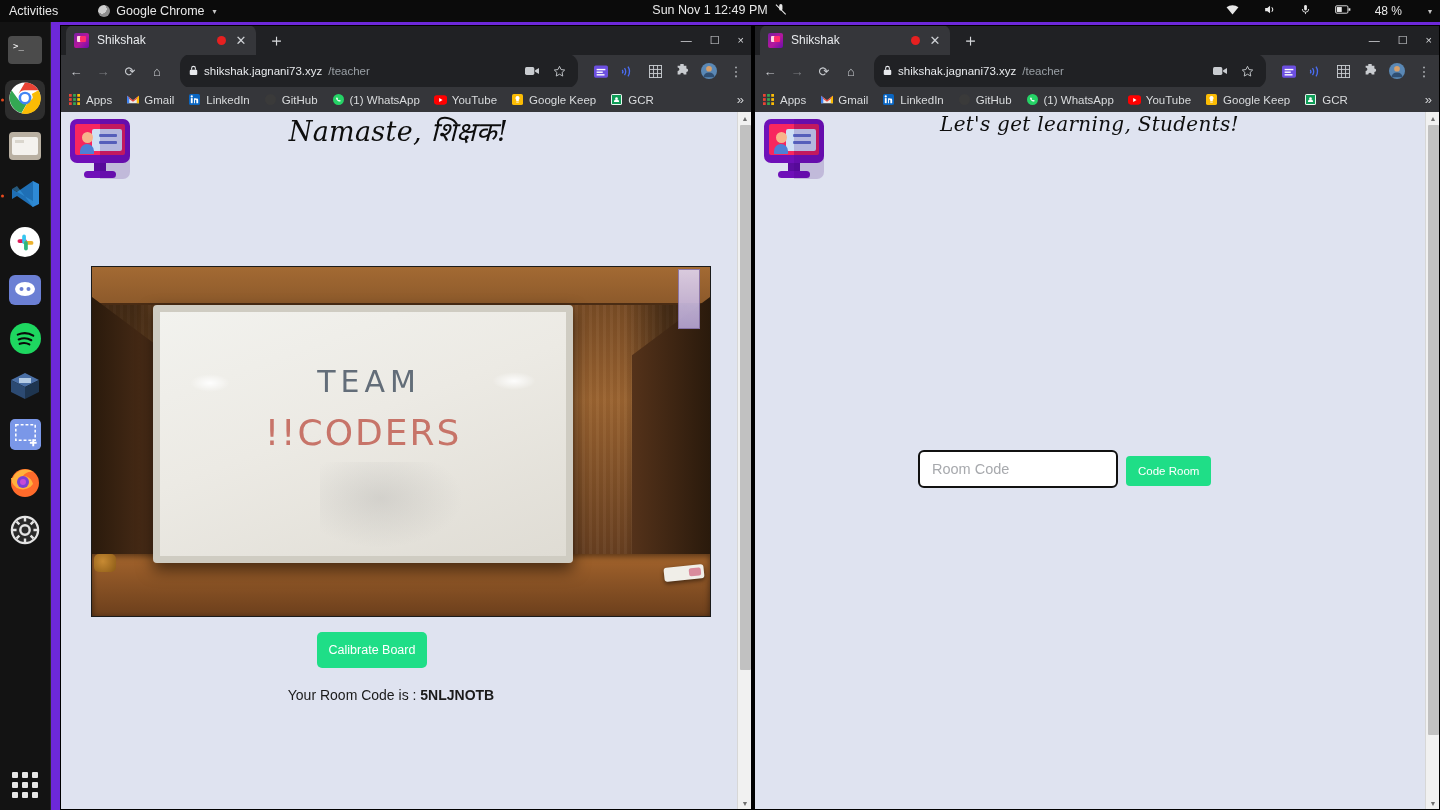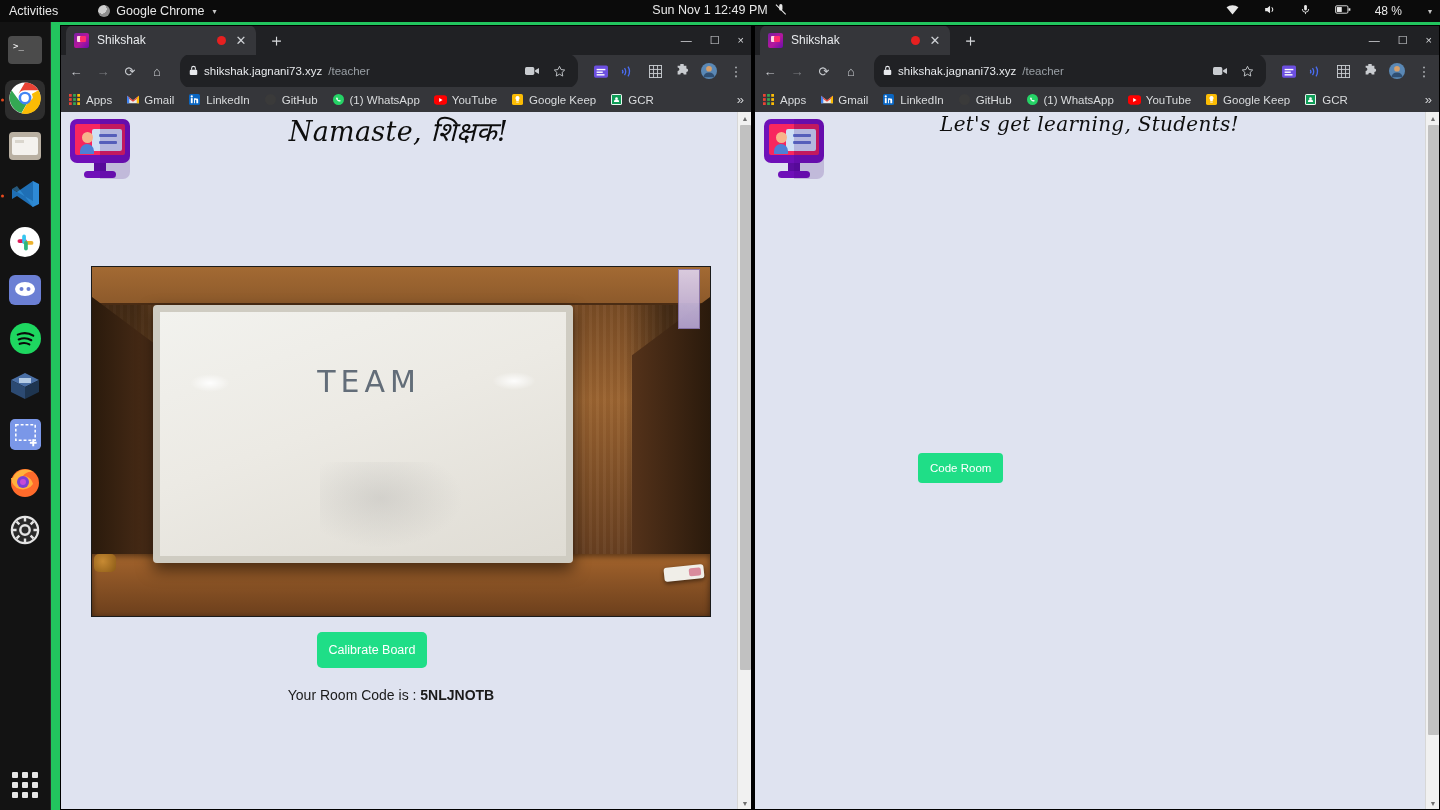--- a/index.html
+++ b/index.html
@@ -2,21 +2,21 @@
 <html><head>
 <meta charset="utf-8">
 <style>
   * { box-sizing: border-box; margin: 0; padding: 0; }
   html, body {
     width: 1440px; height: 810px;
     background: #1a1a1a;
     font-family: "Liberation Sans", sans-serif;
     overflow: hidden;
   }
-  #root { position: relative; width: 1440px; height: 810px; background: #22c55e; }
+  #root { position: relative; width: 1440px; height: 810px; background: #6d28d9; }
 
   
   .topbar {
     position: absolute; left: 0; top: 0; width: 1440px; height: 22px;
     background: #0b0b0b; color: #e8e8e8;
     display: flex; align-items: center; font-size: 12.5px;
   }
   .tb-activities { margin-left: 9px; }
   .tb-appmenu { display: flex; align-items: center; gap: 6px; margin-left: 40px; }
   .tb-chrome-dot {
@@ -676,20 +676,21 @@
           <div class="wb-sideR"></div>
           <div class="wb-bottle"></div>
           <div class="wb-desk"></div>
           <div class="wb-mug"></div>
           <div class="wb-eraser"></div>
           <div class="wb-board">
             <div class="wb-glare1"></div>
             <div class="wb-glare2"></div>
             <div class="wb-smudge"></div>
             <div class="wb-team">TEAM</div>
+            <div class="wb-coders">!!CODERS</div>
           </div>
         </div>
 
         <button class="calbtn">Calibrate Board</button>
 
         <div class="roomcode">
           <span>Your Room Code is : </span><b>5NLJNOTB</b>
         </div>
       </div>
 
@@ -894,20 +895,21 @@
             </div>
             <div class="neck"></div>
             <div class="base"></div>
             <div class="overlay"></div>
           </div>
         </div>
 
         <div class="greeting right-greet">Let's get learning, Students!</div>
 
         <div class="student-form">
+          <input class="room-input" type="text" placeholder="Room Code" style="">
           <button class="findbtn">Code Room</button>
         </div>
       </div>
 
       <div class="sbar">
         <div class="arrow">▲</div>
         <div class="track">
           <div class="thumb right-thumb"></div>
         </div>
         <div class="arrow">▼</div>

